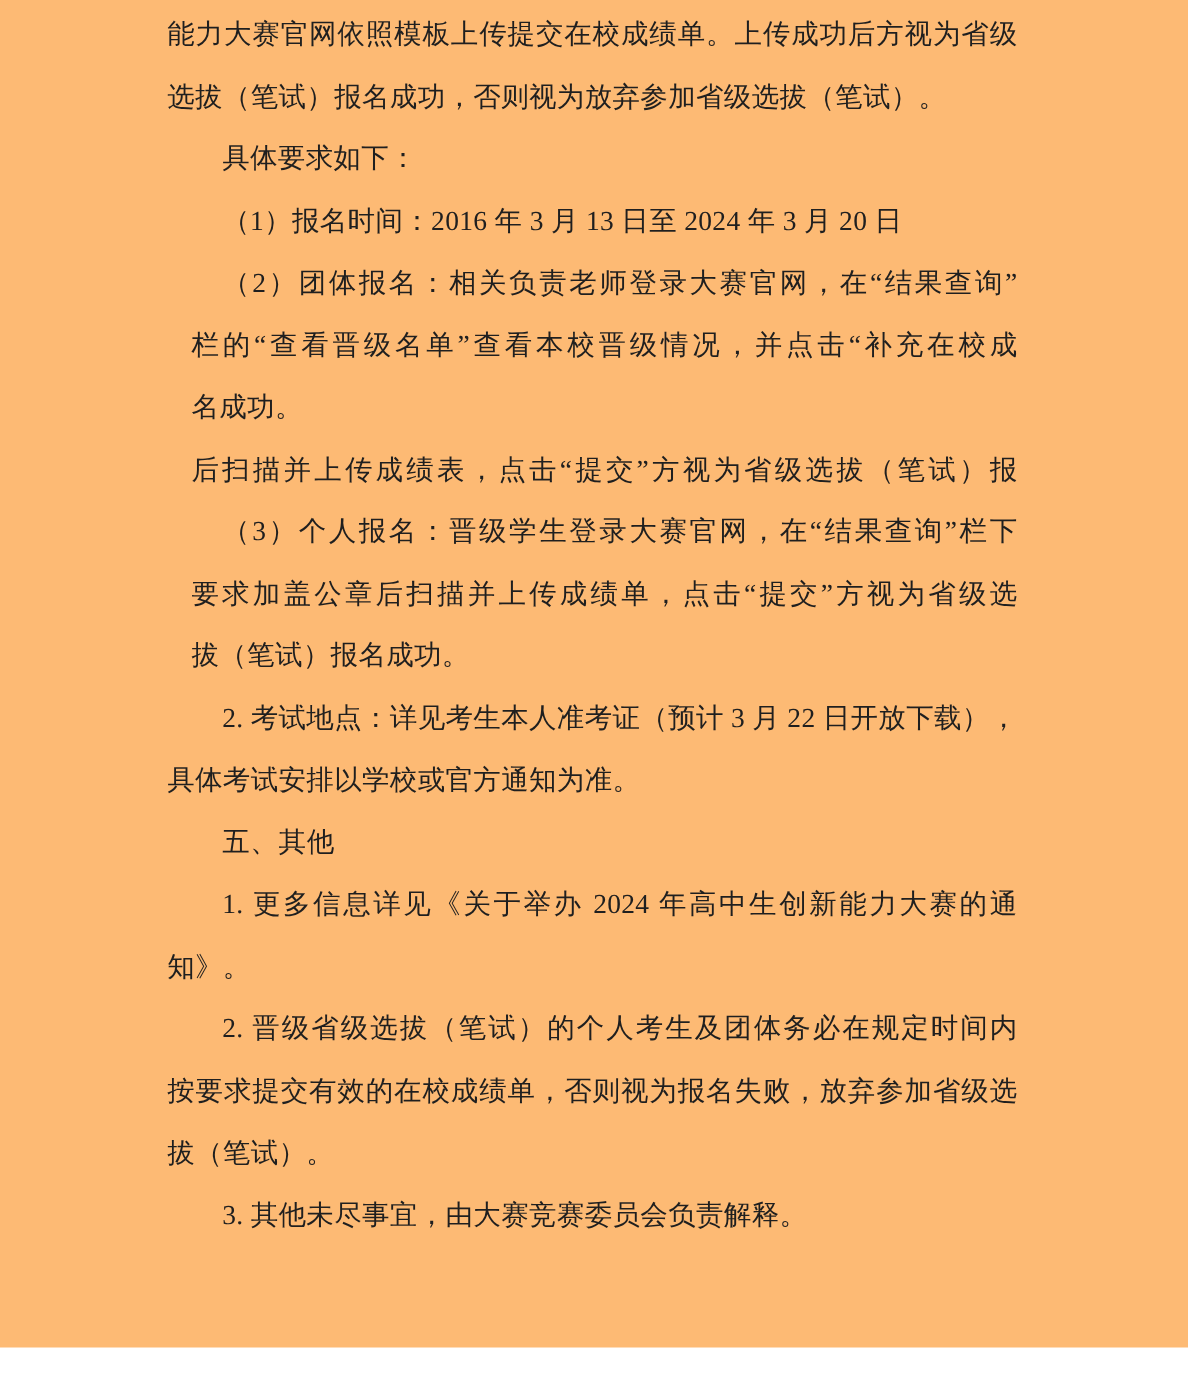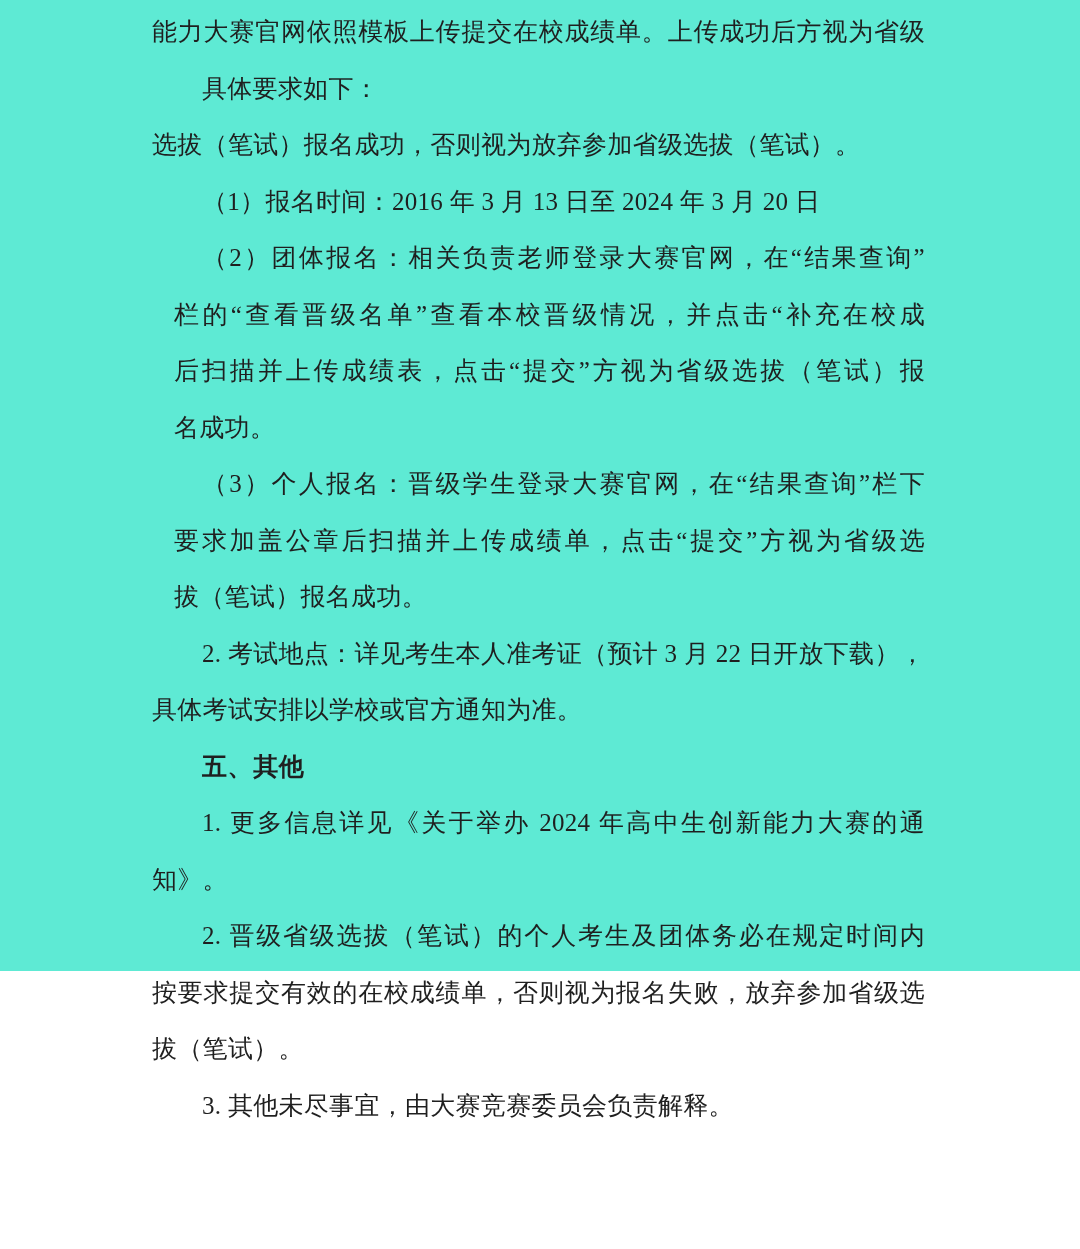--- a/index.html
+++ b/index.html
@@ -10,22 +10,22 @@
   body {
     width: 1080px;
     height: 1249px;
     overflow: hidden;
     position: relative;
   }
   .page {
     position: absolute;
     left: 0; top: 0;
     width: 1080px;
-    height: 971px;
-    background: #5eead4;
+    height: 1225px;
+    background: #fdba74;
   }
   .textblock {
     position: absolute;
     left: 152px;
     top: 4px;
     width: 773px;
     font-family: "Liberation Serif", "DejaVu Serif", serif;
     font-size: 25px;
     line-height: 56.5px;
     color: #1f1f1f;
@@ -39,37 +39,37 @@
   .line.first { text-indent: 50px; }
   
   .line.hang { padding-left: 22px; }
   
   .line.justify {
     text-align: justify;
     text-justify: inter-ideograph;
     text-align-last: justify;
   }
   .line.bold {
-    font-weight: 700;
+    font-weight: 400;
     letter-spacing: 0.6px;
   }
 </style>
 </head>
 <body>
 
 <div class="page">
   <div class="textblock">
       <div class="line justify">能力大赛官网依照模板上传提交在校成绩单。上传成功后方视为省级</div>
+      <div class="line">选拔（笔试）报名成功，否则视为放弃参加省级选拔（笔试）。</div>
       <div class="line first">具体要求如下：</div>
-      <div class="line">选拔（笔试）报名成功，否则视为放弃参加省级选拔（笔试）。</div>
       <div class="line first">（1）报名时间：2016 年 3 月 13 日至 2024 年 3 月 20 日</div>
       <div class="line first justify">（2）团体报名：相关负责老师登录大赛官网，在“结果查询”</div>
       <div class="line hang justify">栏的“查看晋级名单”查看本校晋级情况，并点击“补充在校成</div>
+      <div class="line hang">名成功。</div>
       <div class="line hang justify">后扫描并上传成绩表，点击“提交”方视为省级选拔（笔试）报</div>
-      <div class="line hang">名成功。</div>
       <div class="line first justify">（3）个人报名：晋级学生登录大赛官网，在“结果查询”栏下</div>
       <div class="line hang justify">要求加盖公章后扫描并上传成绩单，点击“提交”方视为省级选</div>
       <div class="line hang">拔（笔试）报名成功。</div>
       <div class="line first justify">2. 考试地点：详见考生本人准考证（预计 3 月 22 日开放下载），</div>
       <div class="line">具体考试安排以学校或官方通知为准。</div>
       <div class="line first bold">五、其他</div>
       <div class="line first justify">1. 更多信息详见《关于举办 2024 年高中生创新能力大赛的通</div>
       <div class="line">知》。</div>
       <div class="line first justify">2. 晋级省级选拔（笔试）的个人考生及团体务必在规定时间内</div>
       <div class="line justify">按要求提交有效的在校成绩单，否则视为报名失败，放弃参加省级选</div>

